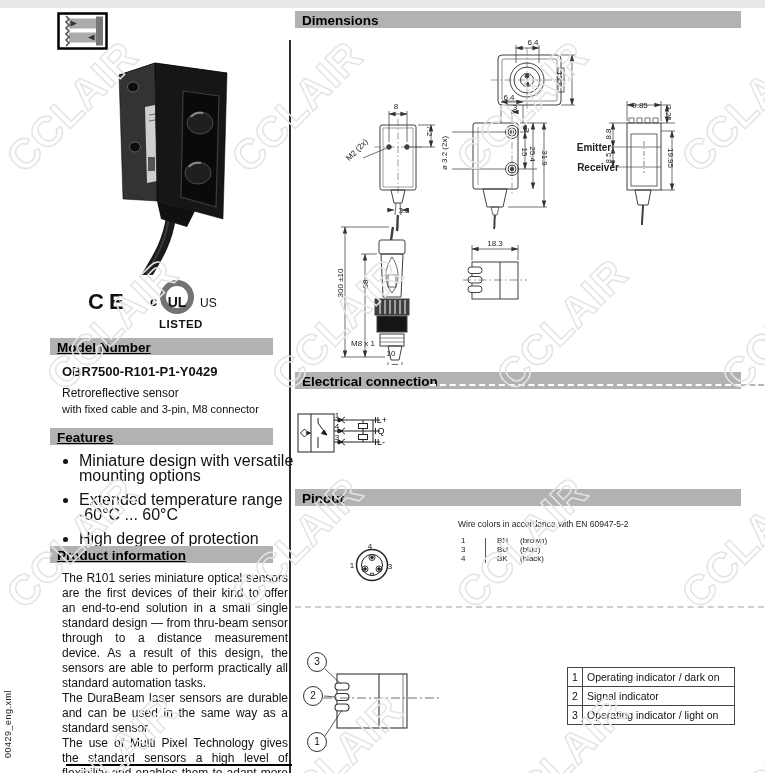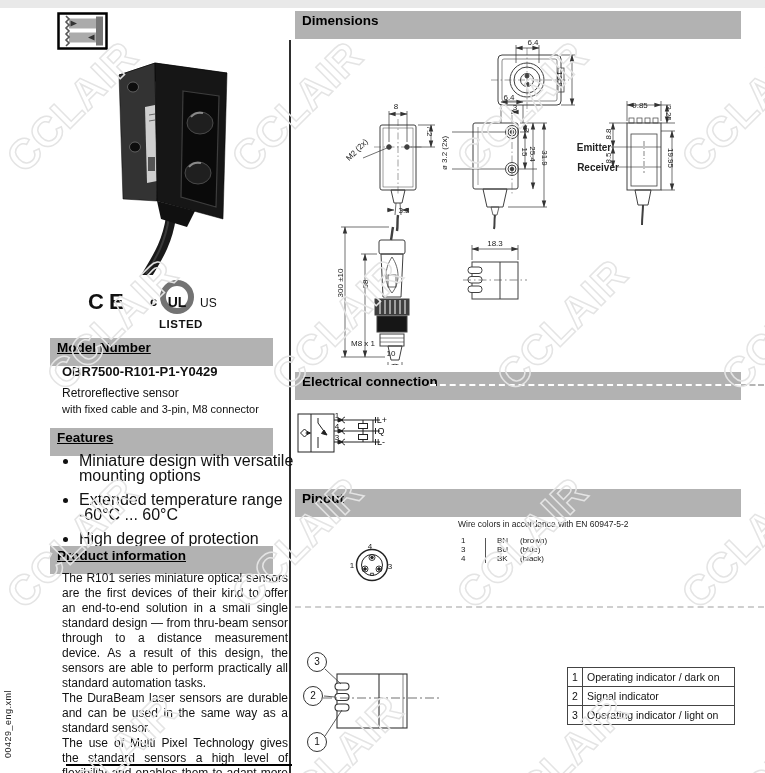--- a/index.html
+++ b/index.html
@@ -1,21 +1,21 @@
 <!DOCTYPE html>
 <html><head>
 <meta charset="utf-8">
 <style>
   html,body{margin:0;padding:0;background:#fff;}
   .page{position:relative;width:765px;height:773px;background:#fff;overflow:hidden;
         font-family:"Liberation Sans",sans-serif;color:#111;}
   .abs{position:absolute;}
   .top-band{left:0;top:0;width:765px;height:8px;background:#e9e9e9;}
   .vdivider{left:289px;top:40px;width:2px;height:733px;background:#2e2e2e;}
-  .bar{height:28px;line-height:20px;background:#b2b2b2;color:#000;
+  .bar{height:17px;line-height:20px;background:#b2b2b2;color:#000;
        font-size:13.5px;font-weight:bold;padding-left:7px;box-sizing:border-box;}
   .bar-left{left:50px;width:223px;text-decoration:underline;}
   .bar-right{left:295px;width:446px;}
   .model-value{left:62px;top:364px;font-size:13px;font-weight:bold;}
   .model-type{left:62px;top:386px;font-size:12px;}
   .model-desc{left:62px;top:403px;font-size:11px;}
   .features-list{left:62px;top:453px;width:226px;font-size:16px;line-height:15px;
                  margin:0;padding-left:17px;}
   .features-list li{margin-bottom:9px;white-space:pre-line;}
   .paragraphs{left:62px;top:571px;width:226px;font-size:12px;line-height:15px;text-align:justify;}

